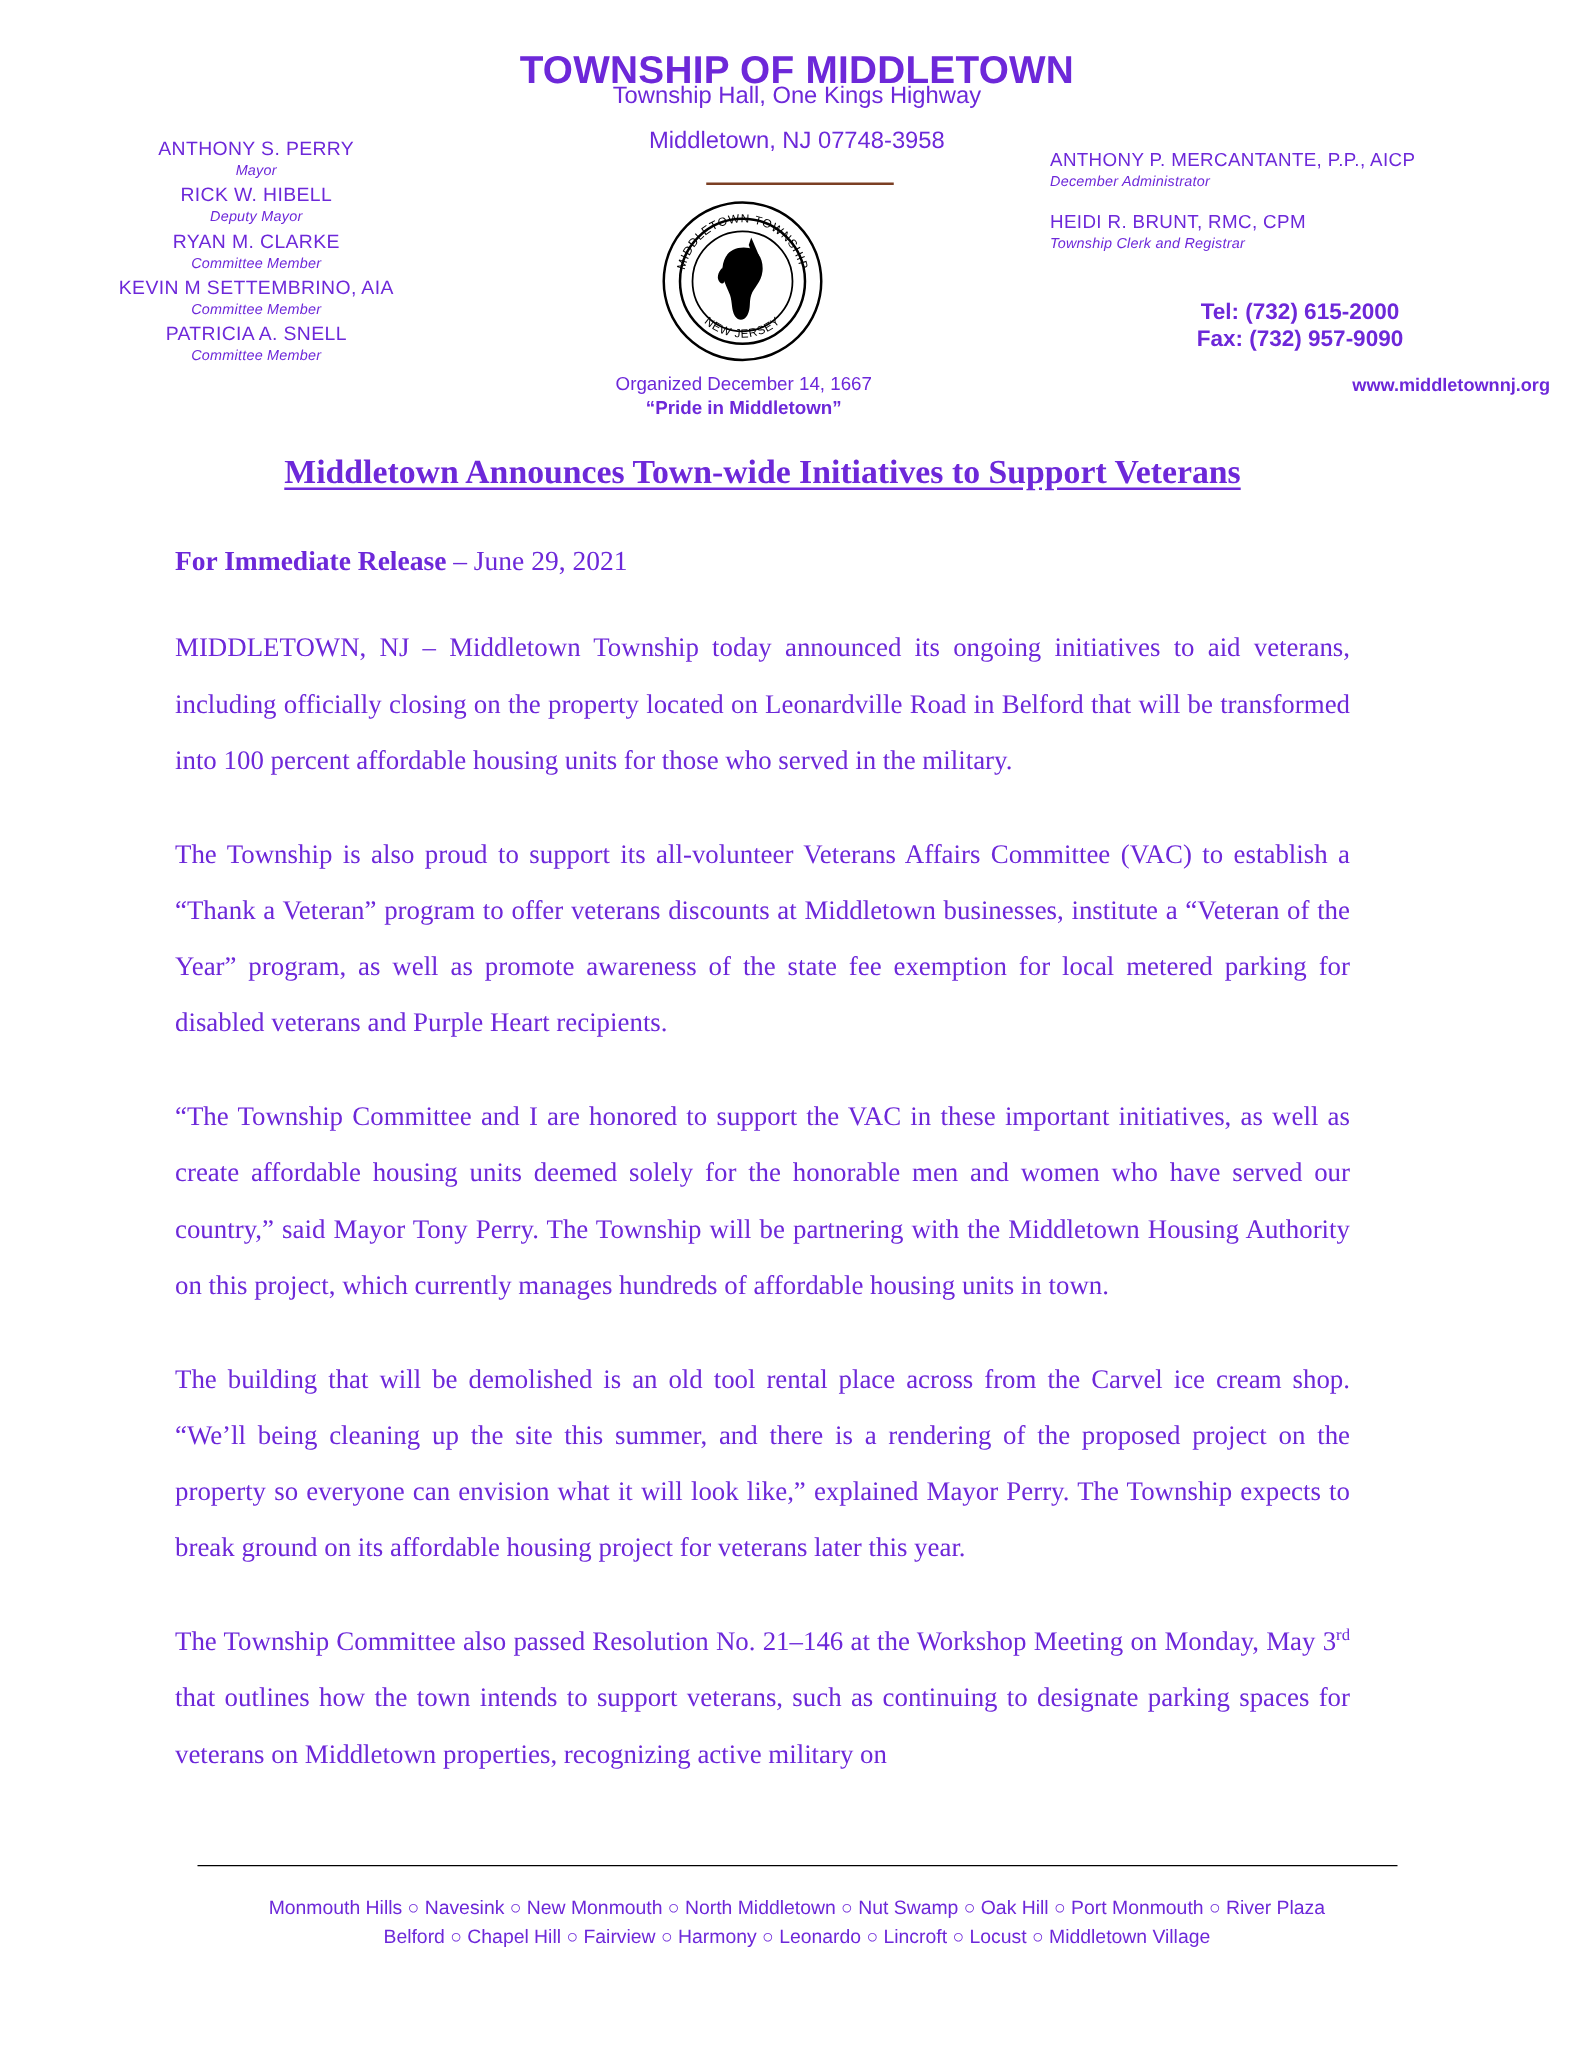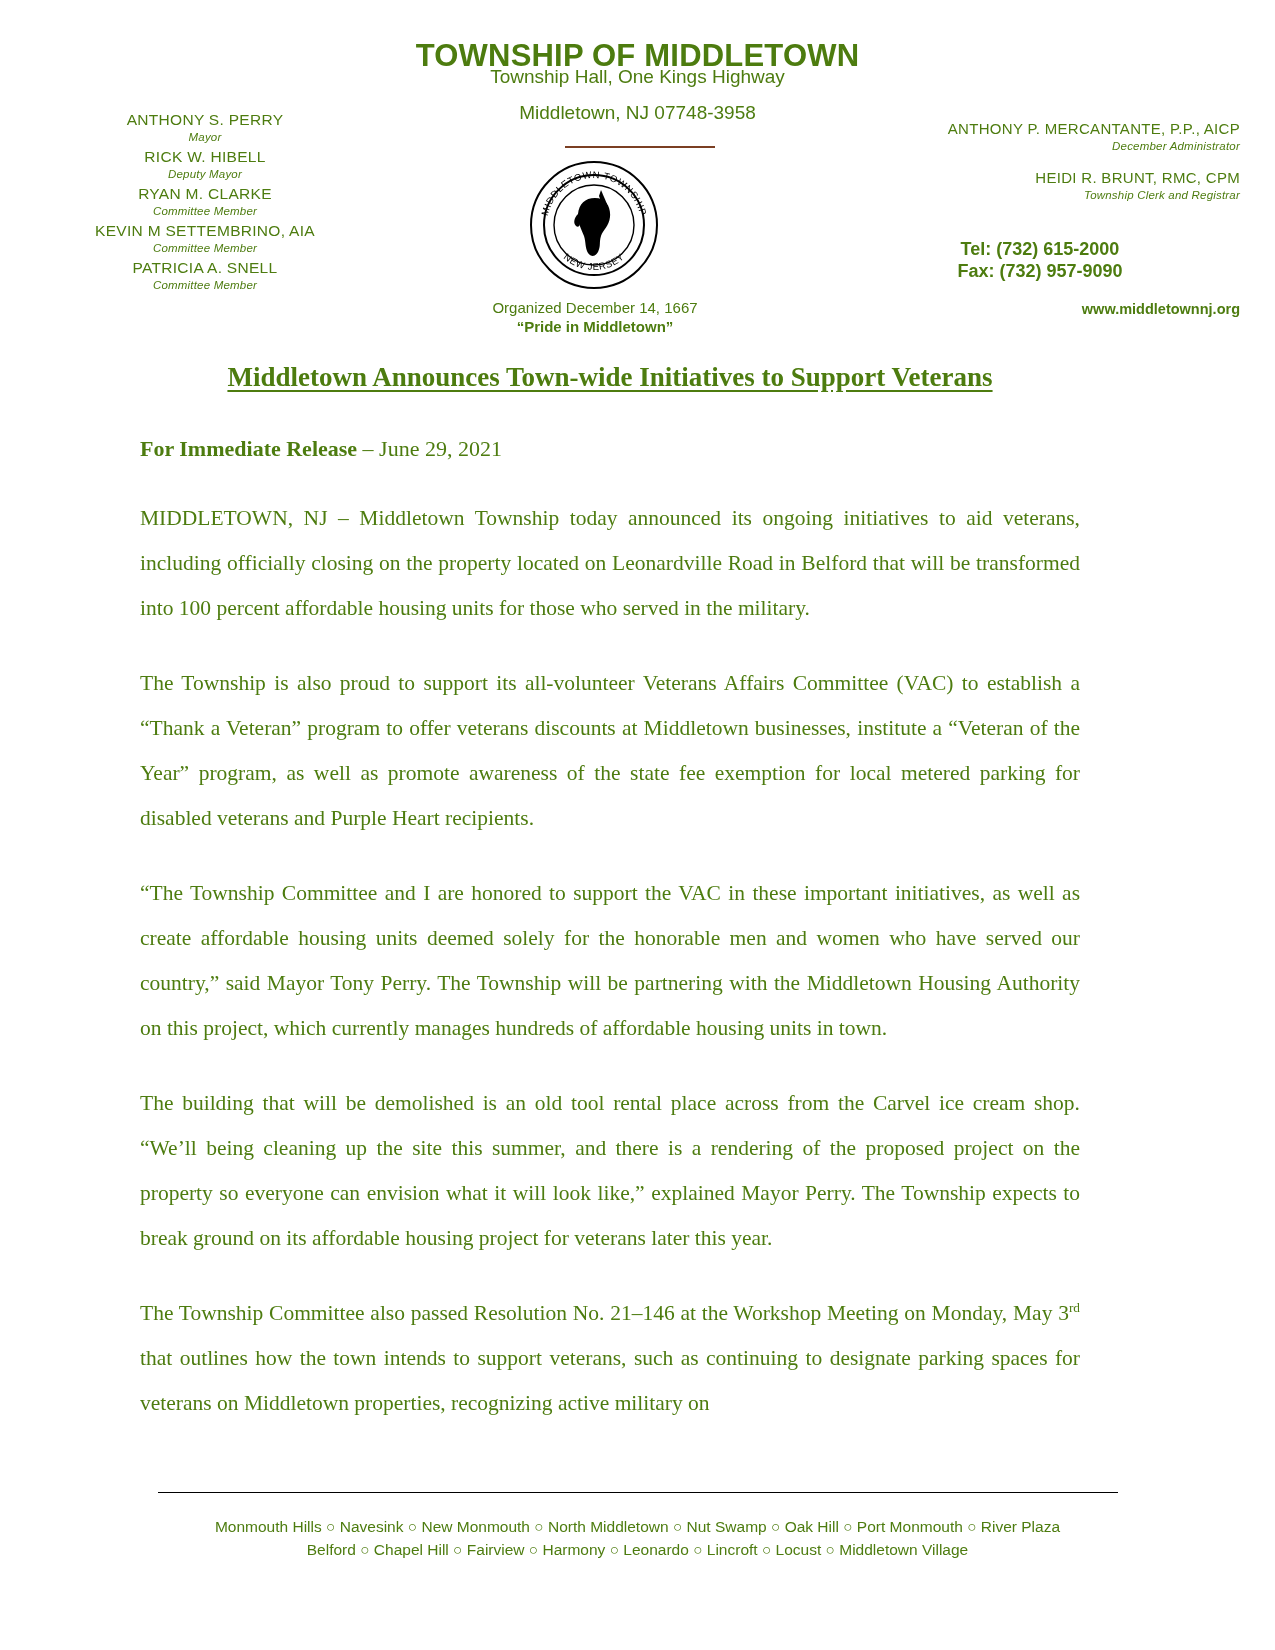--- a/index.html
+++ b/index.html
@@ -7,21 +7,21 @@
     padding: 0;
     background: #ffffff;
   }
   .page {
     position: relative;
     width: 1275px;
     height: 1650px;
     background: #ffffff;
     overflow: hidden;
     font-family: "Liberation Serif", "DejaVu Serif", serif;
-    color: #4d7c0f;
+    color: #6d28d9;
   }
 
   
   .letterhead {
     position: relative;
     width: 1275px;
     height: 350px;
   }
   .lh-title {
     position: absolute;
@@ -61,21 +61,21 @@
     left: 35px;
     width: 340px;
     text-align: center;
     font-family: "Liberation Sans", "DejaVu Sans", sans-serif;
   }
   .officials-right {
     position: absolute;
     top: 119px;
     left: 840px;
     width: 400px;
-    text-align: right;
+    text-align: left;
     font-family: "Liberation Sans", "DejaVu Sans", sans-serif;
   }
   .off-name {
     font-size: 15.5px;
     line-height: 19px;
     letter-spacing: 0.3px;
   }
   .off-title {
     font-size: 11.5px;
     font-style: italic;

